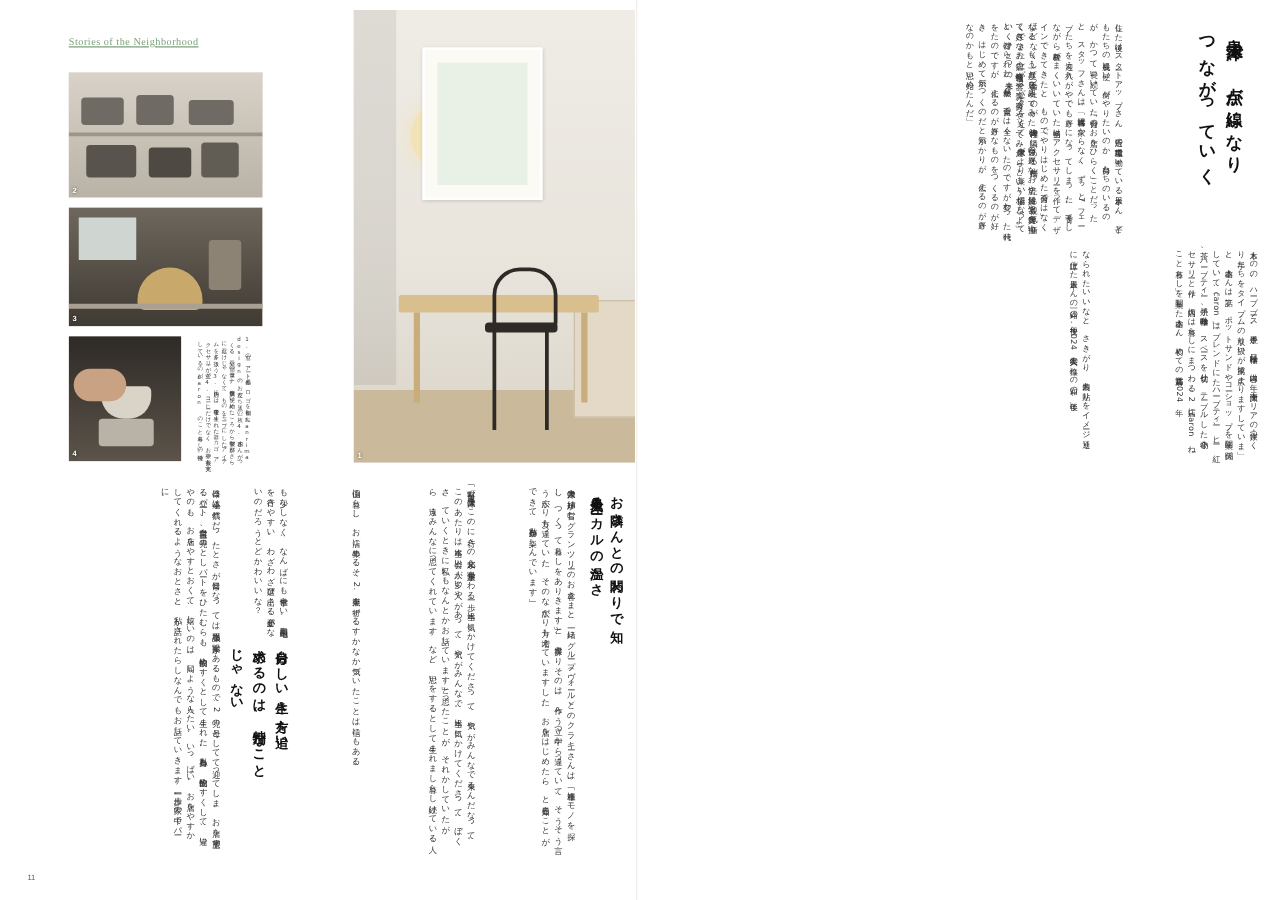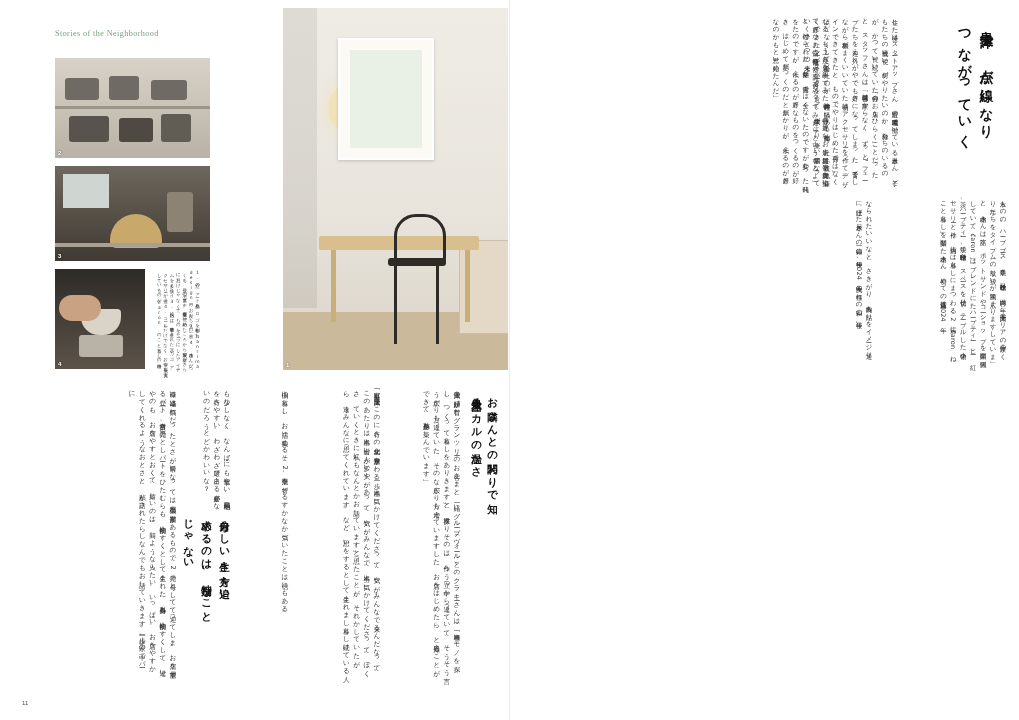--- a/index.html
+++ b/index.html
@@ -14,21 +14,21 @@
   .gutter{position:absolute;left:509px;top:0;width:1px;height:720px;background:#eceae6;}
 
   
   .ph{background:#cfcac2;overflow:hidden;position:absolute;}
   .cap{position:absolute;font-size:4.4px;line-height:1.45;color:#3a3a3a;}
   .vtext{writing-mode:vertical-rl;text-orientation:upright;}
   .jp{font-family:"DejaVu Sans",sans-serif;}
 
   
   #kicker{position:absolute;left:55px;top:29px;font-size:8.2px;letter-spacing:.4px;
-          color:#7ba07c;font-family:"Liberation Serif",serif;}
+          color:#7ba07c;font-family:"Liberation Serif",serif;text-decoration:underline;}
   #folio-left{position:absolute;left:22px;top:700px;font-size:6px;color:#555;}
 
   
   #ph2{left:55px;top:58px;width:155px;height:100px;}
   #ph3{left:55px;top:166px;width:155px;height:95px;}
   #ph4{left:55px;top:269px;width:90px;height:100px;}
   #ph1{left:283px;top:8px;width:225px;height:362px;}
 
   .numtag{position:absolute;color:#fff;font-size:6px;font-weight:bold;
           left:3px;bottom:2px;text-shadow:0 0 2px rgba(0,0,0,.7);}

